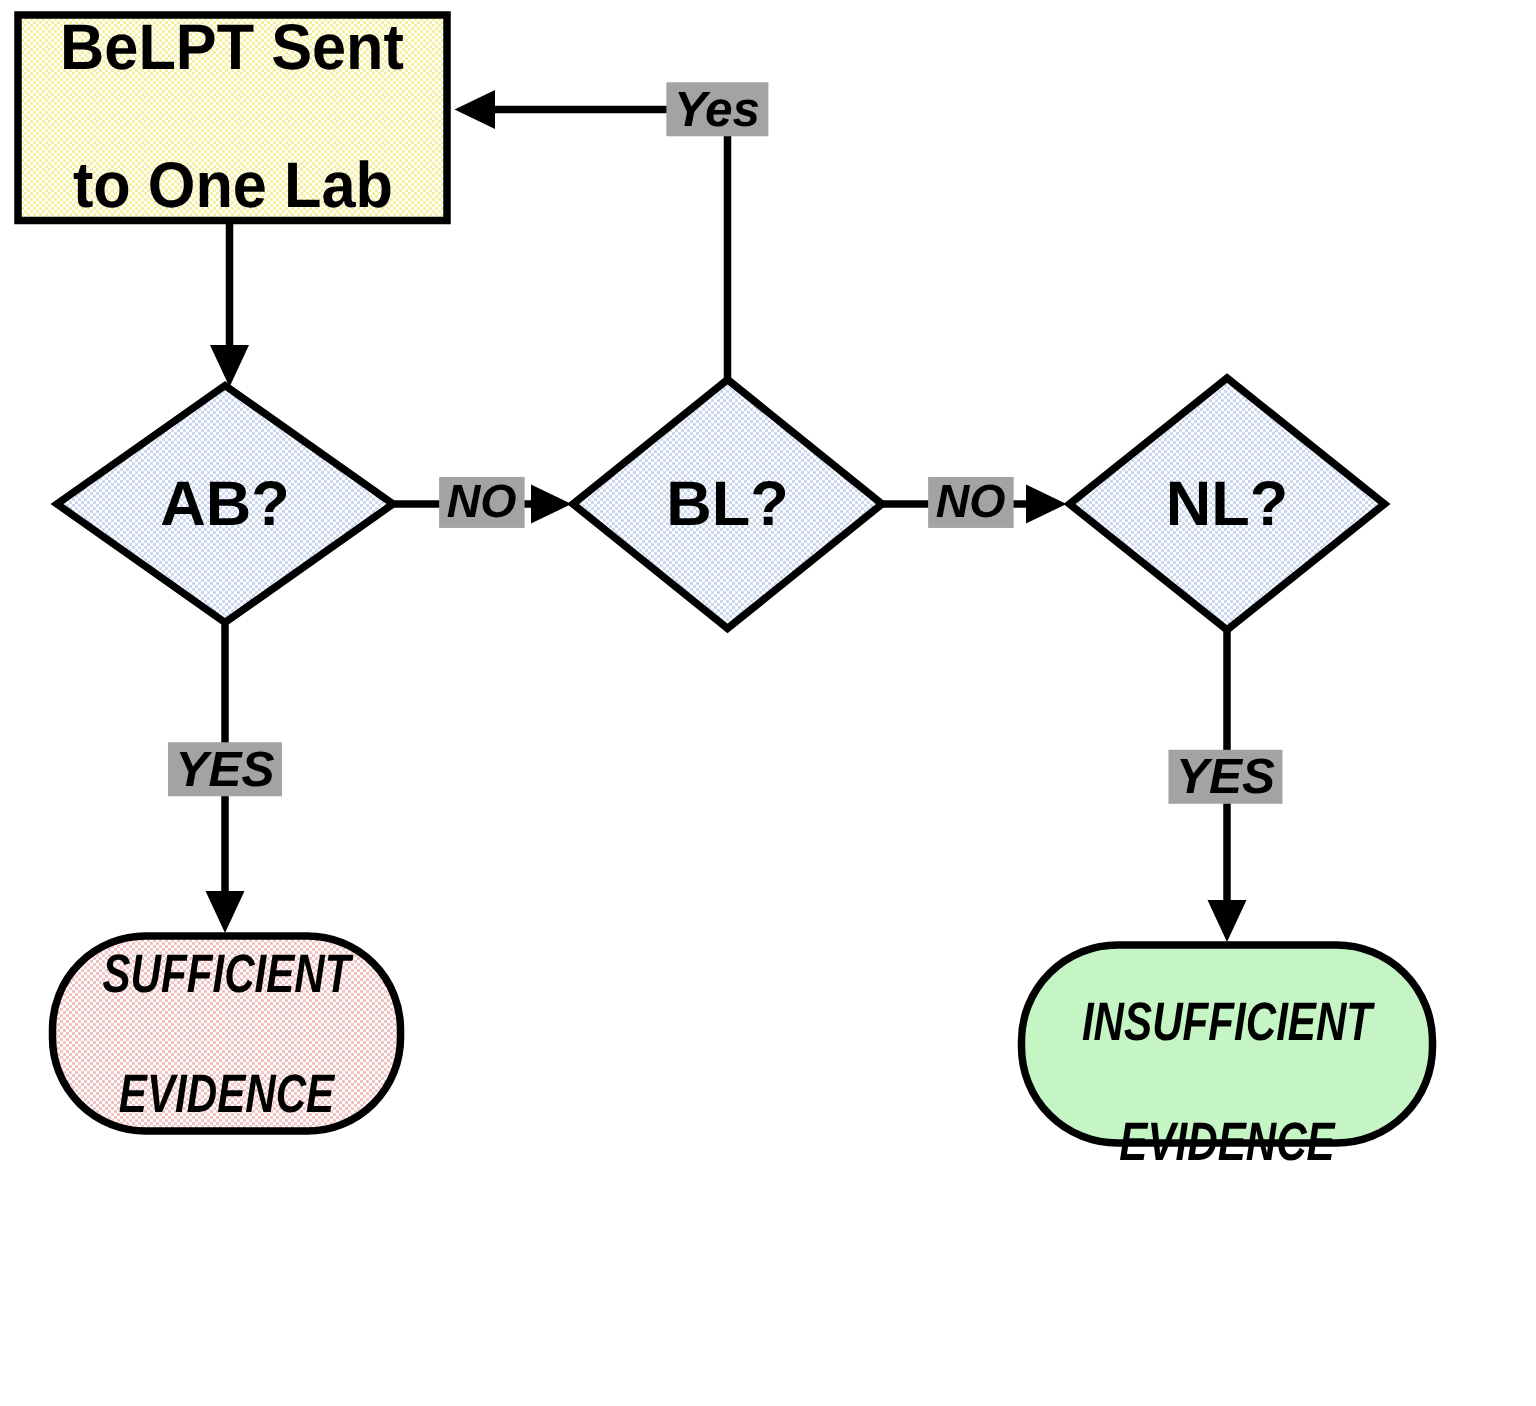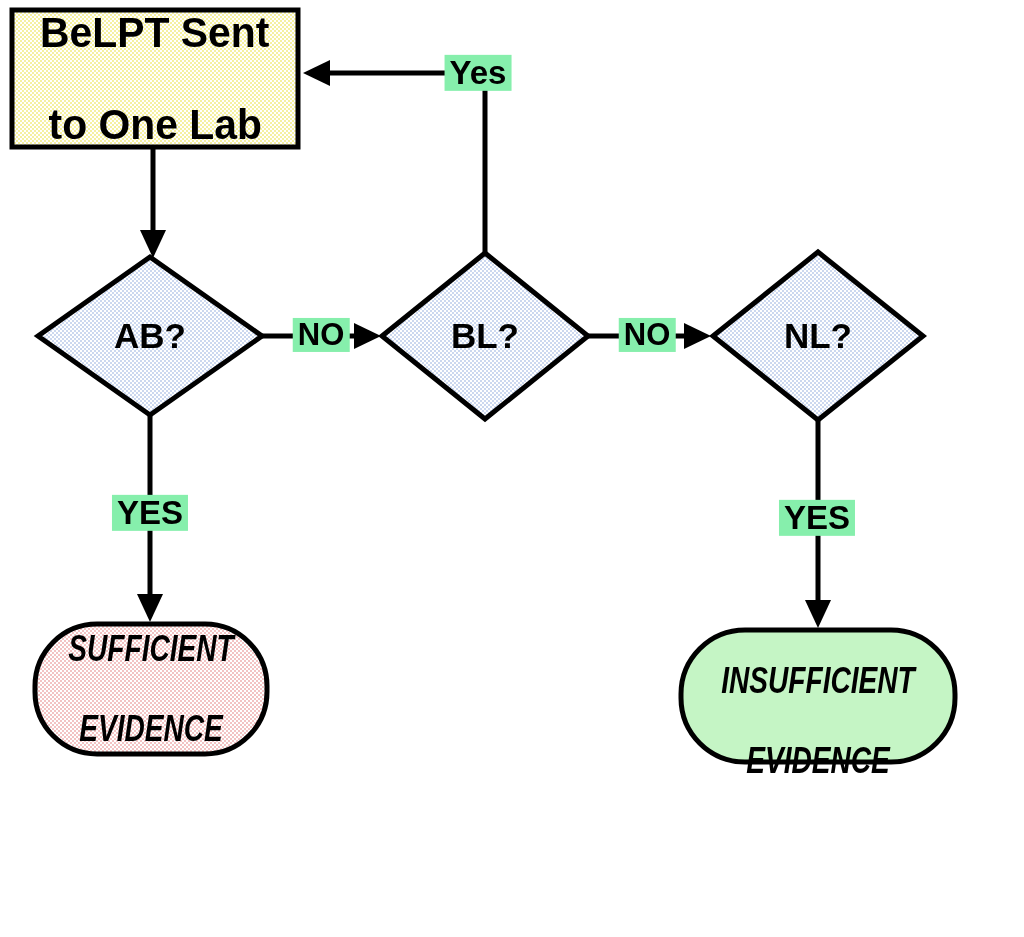--- a/index.html
+++ b/index.html
@@ -28,33 +28,34 @@
     justify-content: center;
     text-align: center;
     color: #000;
     font-weight: bold;
     line-height: 1.3;
     pointer-events: none;
     gap: 36px;
   }
   .start-label { font-size: 43px; letter-spacing: 0px; }
   .start-label .tline { transform: scaleX(0.95); transform-origin: center; white-space: nowrap; }
-  .decision-label { font-size: 35px; }
+  .decision-label { font-size: 42px; }
   .stadium-label { font-size: 36px; line-height: 1.23; font-style: italic; }
   .stadium-label .tline { transform: scaleX(0.78); transform-origin: center; white-space: nowrap; }
   .edge-label {
     position: absolute;
     transform: translate(-50%, -50%);
-    background: #86efac;
+    background: #a3a3a3;
     color: #000;
     font-weight: bold;
     font-size: 31px;
     padding: 0 5px;
     white-space: nowrap;
     line-height: 1.1;
+    font-style: italic;
   }
   .legend {
     position: absolute;
     left: 0;
     top: 894px;
     width: 1024px;
     text-align: center;
     font-weight: bold;
     font-size: 41px;
     color: #000;

